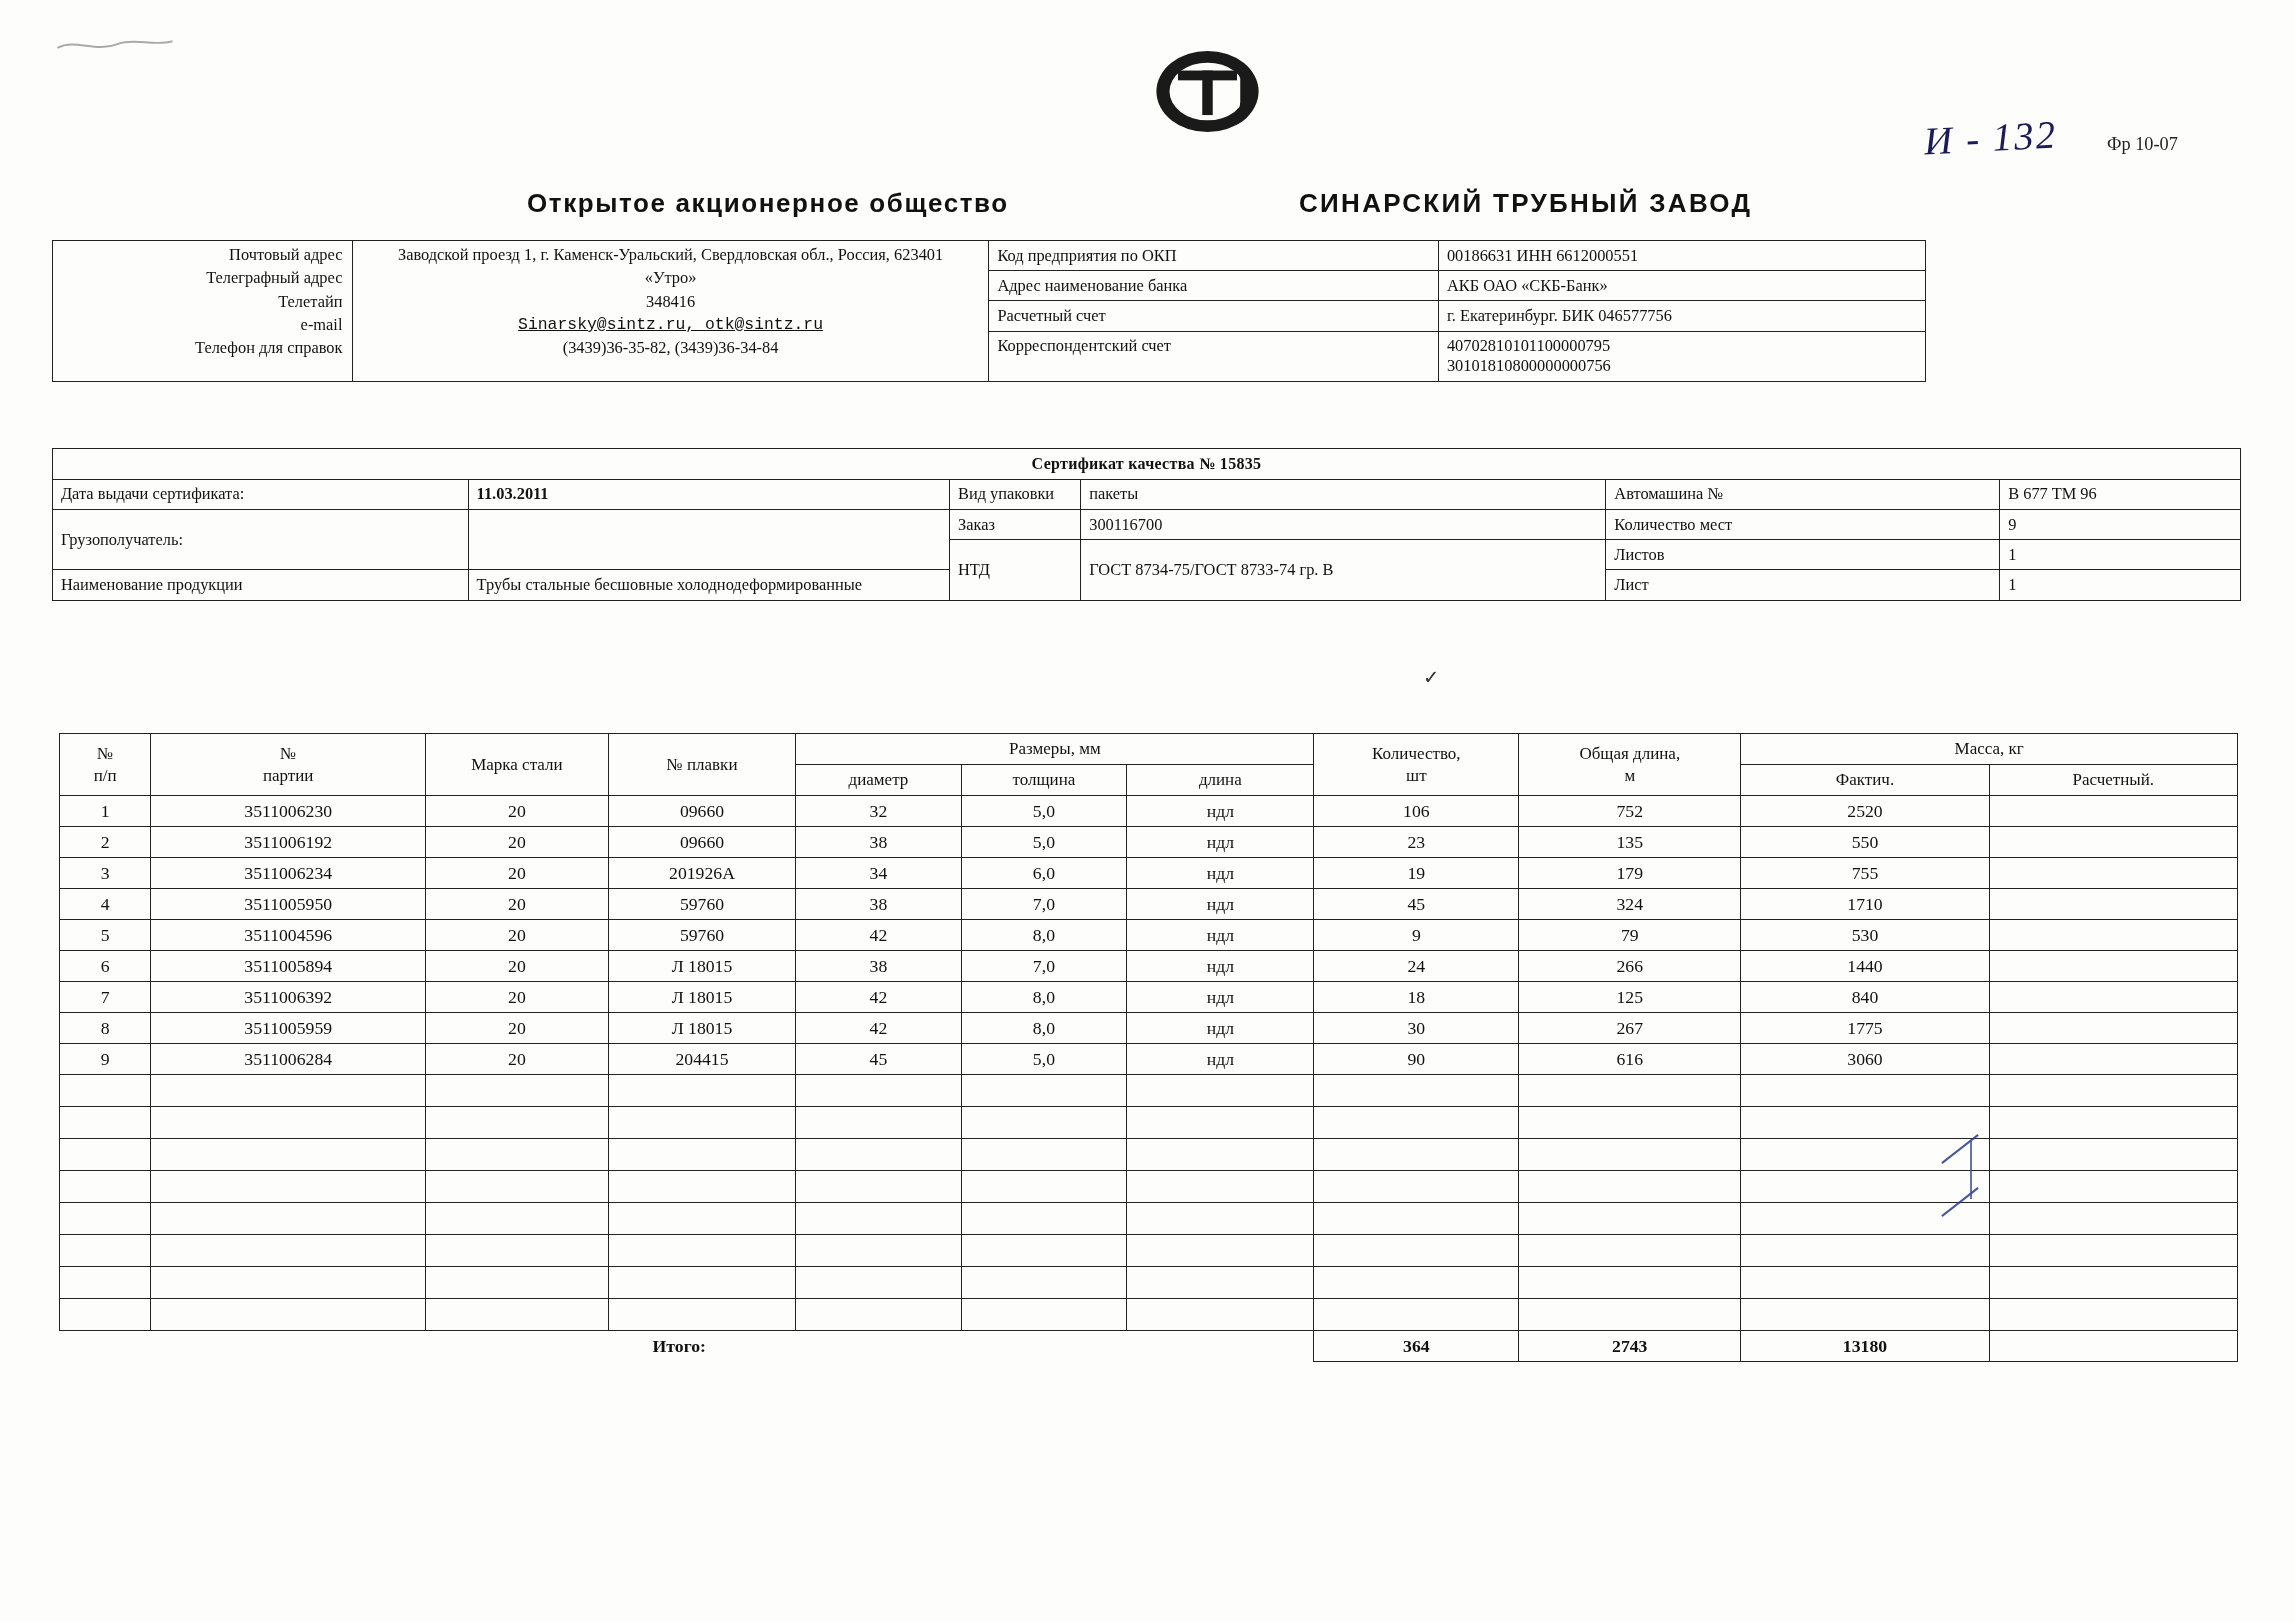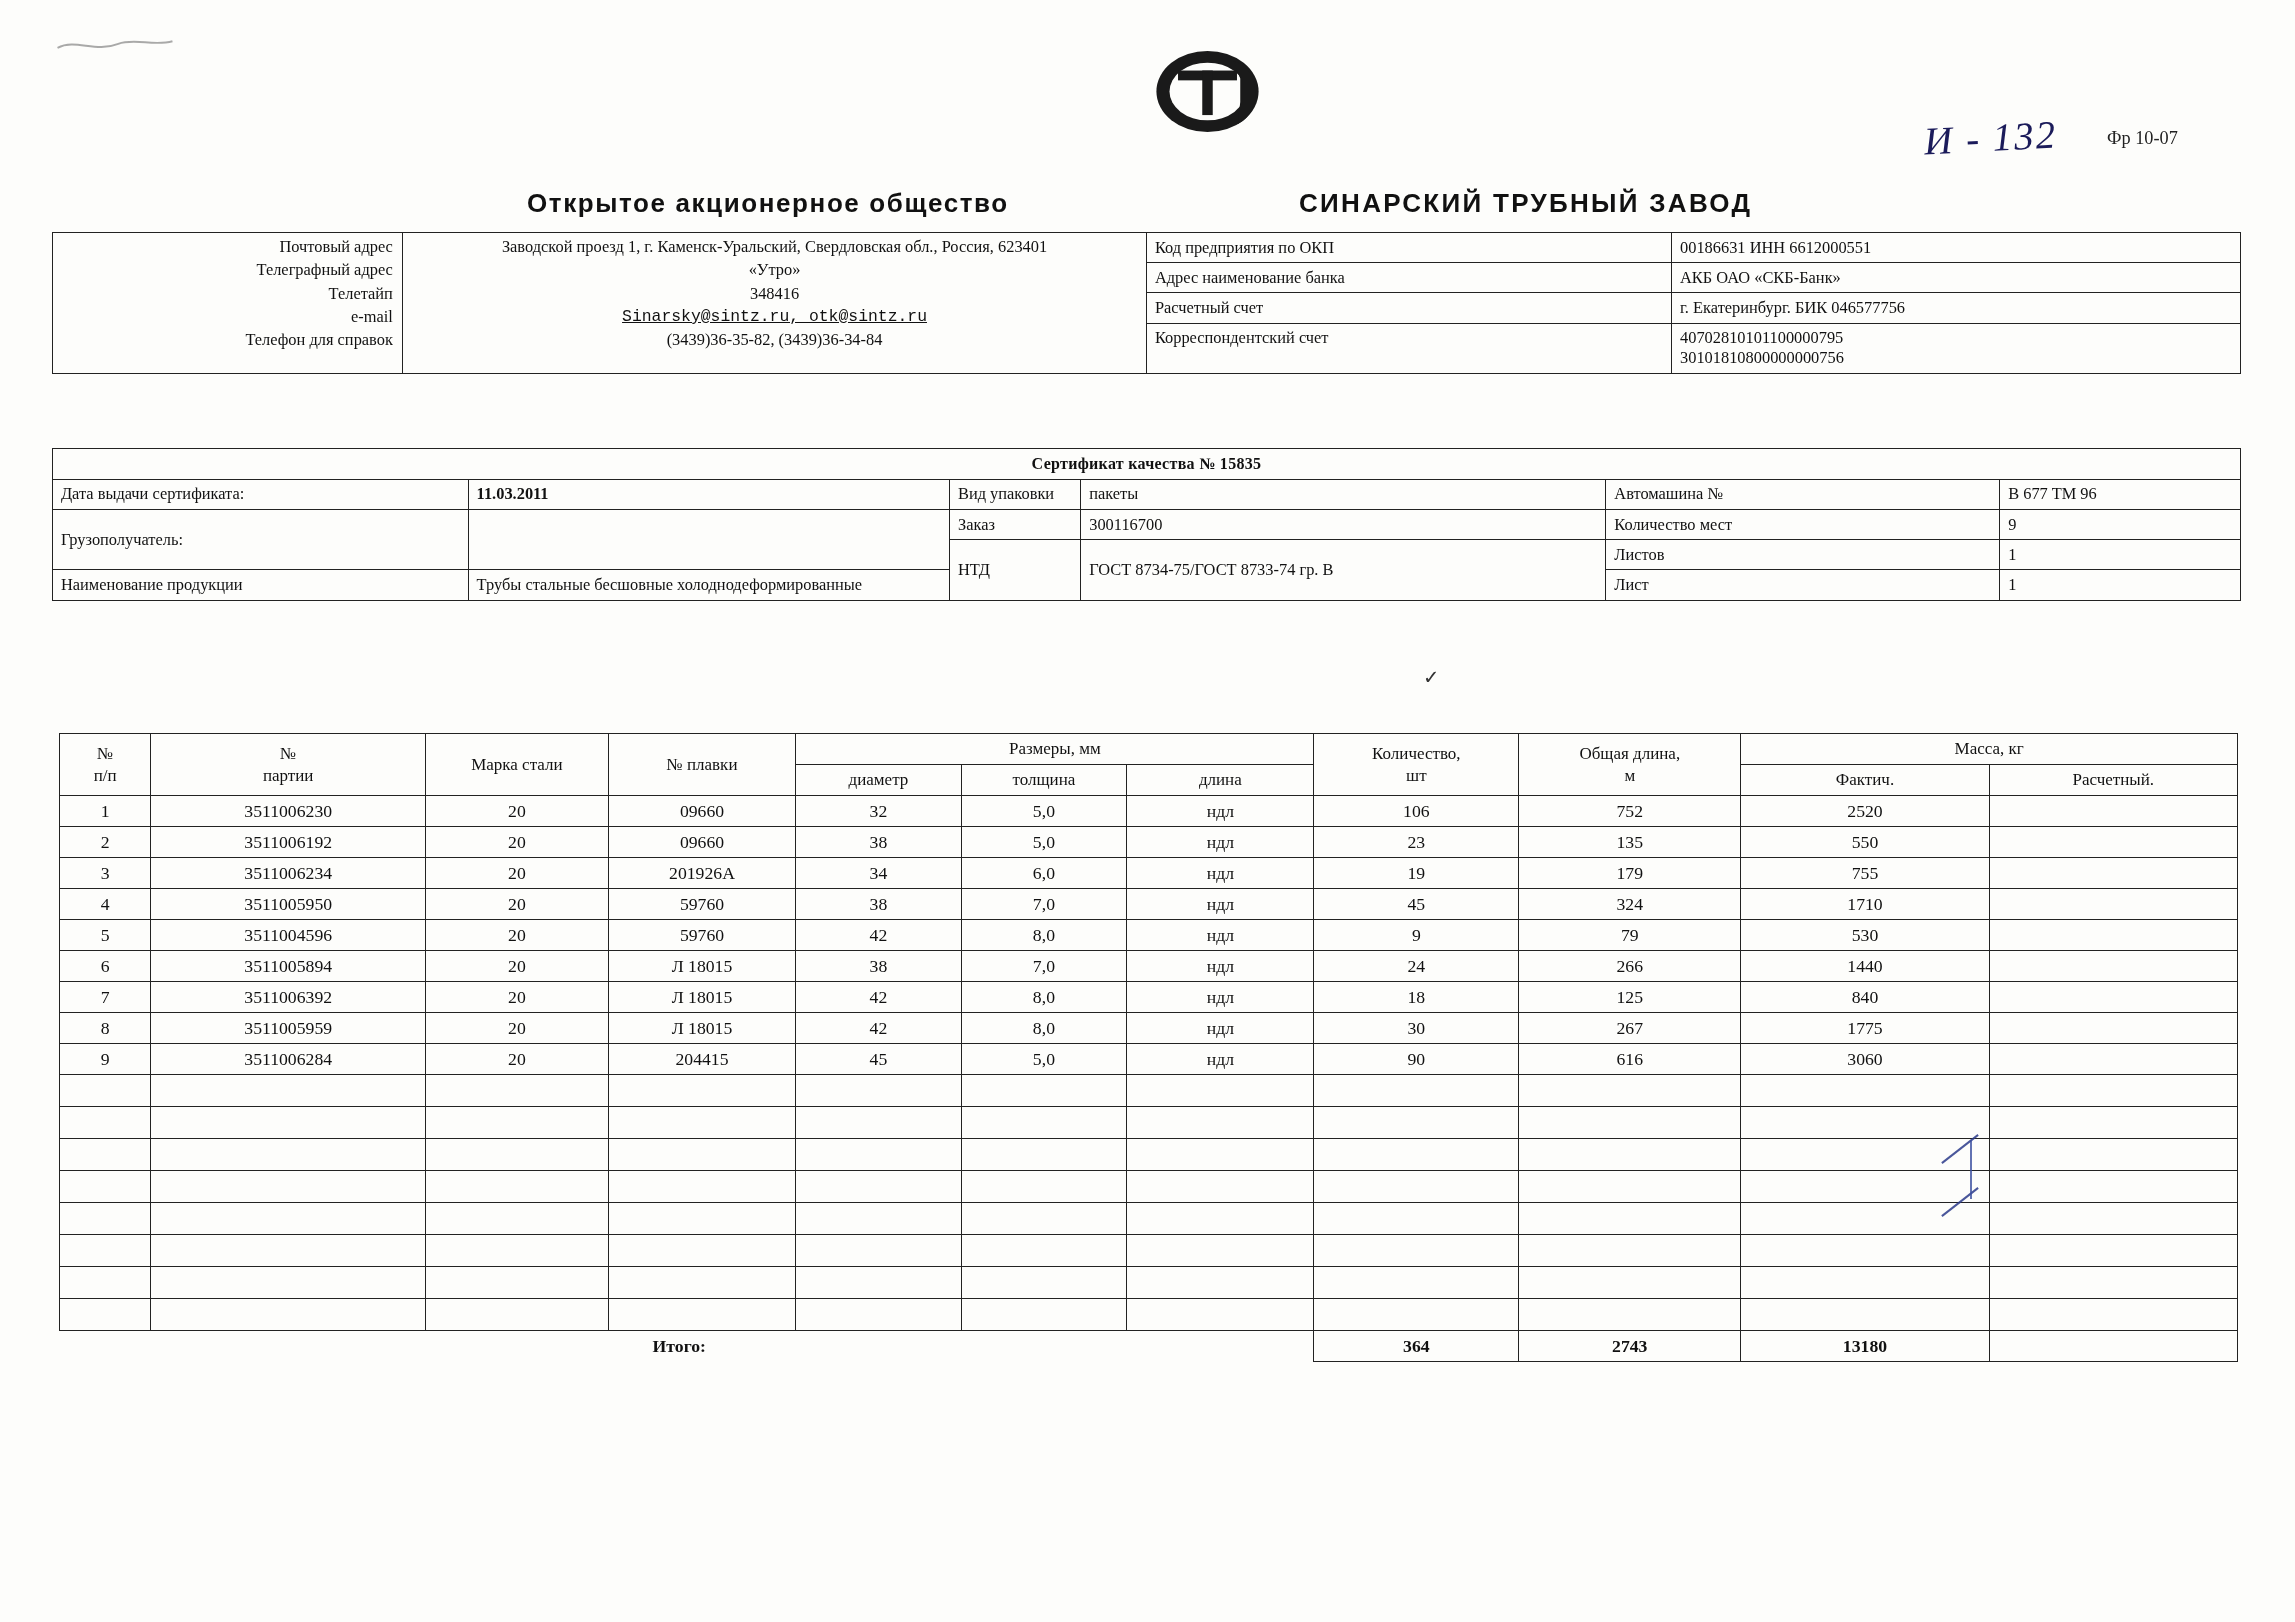--- a/index.html
+++ b/index.html
@@ -36,21 +36,21 @@
     left: 1924px; top: 115px;
     font-family: "Liberation Serif", serif;
     font-size: 39px;
     font-style: italic;
     color: #1b1b5a;
     letter-spacing: 2px;
     transform: rotate(-3deg);
   }
   .form-code {
     position: absolute;
-    left: 2107px; top: 128px;
+    left: 2107px; top: 134px;
     font-size: 18.3px;
     color: #222;
   }
   .scribble-tl {
     position: absolute;
     left: 56px; top: 36px;
     width: 118px; height: 19.6px;
     opacity: .55;
   }
 
@@ -75,22 +75,22 @@
   td, th {
     border: 1.3px solid #222;
     padding: 0;
     vertical-align: top;
     font-weight: normal;
   }
 
   
   .block-top {
     position: absolute;
-    left: 52px; top: 232px;
-    width: 2189px;
+    left: 52px; top: 240px;
+    width: 1874px;
   }
   .block-top table { width: 100%; table-layout: fixed; }
   .lbl-right {
     text-align: right;
     padding: 2px 9.2px 2px 3.9px;
     line-height: 1.42;
     font-size: 16.4px;
   }
   .val-left {
     text-align: center;

